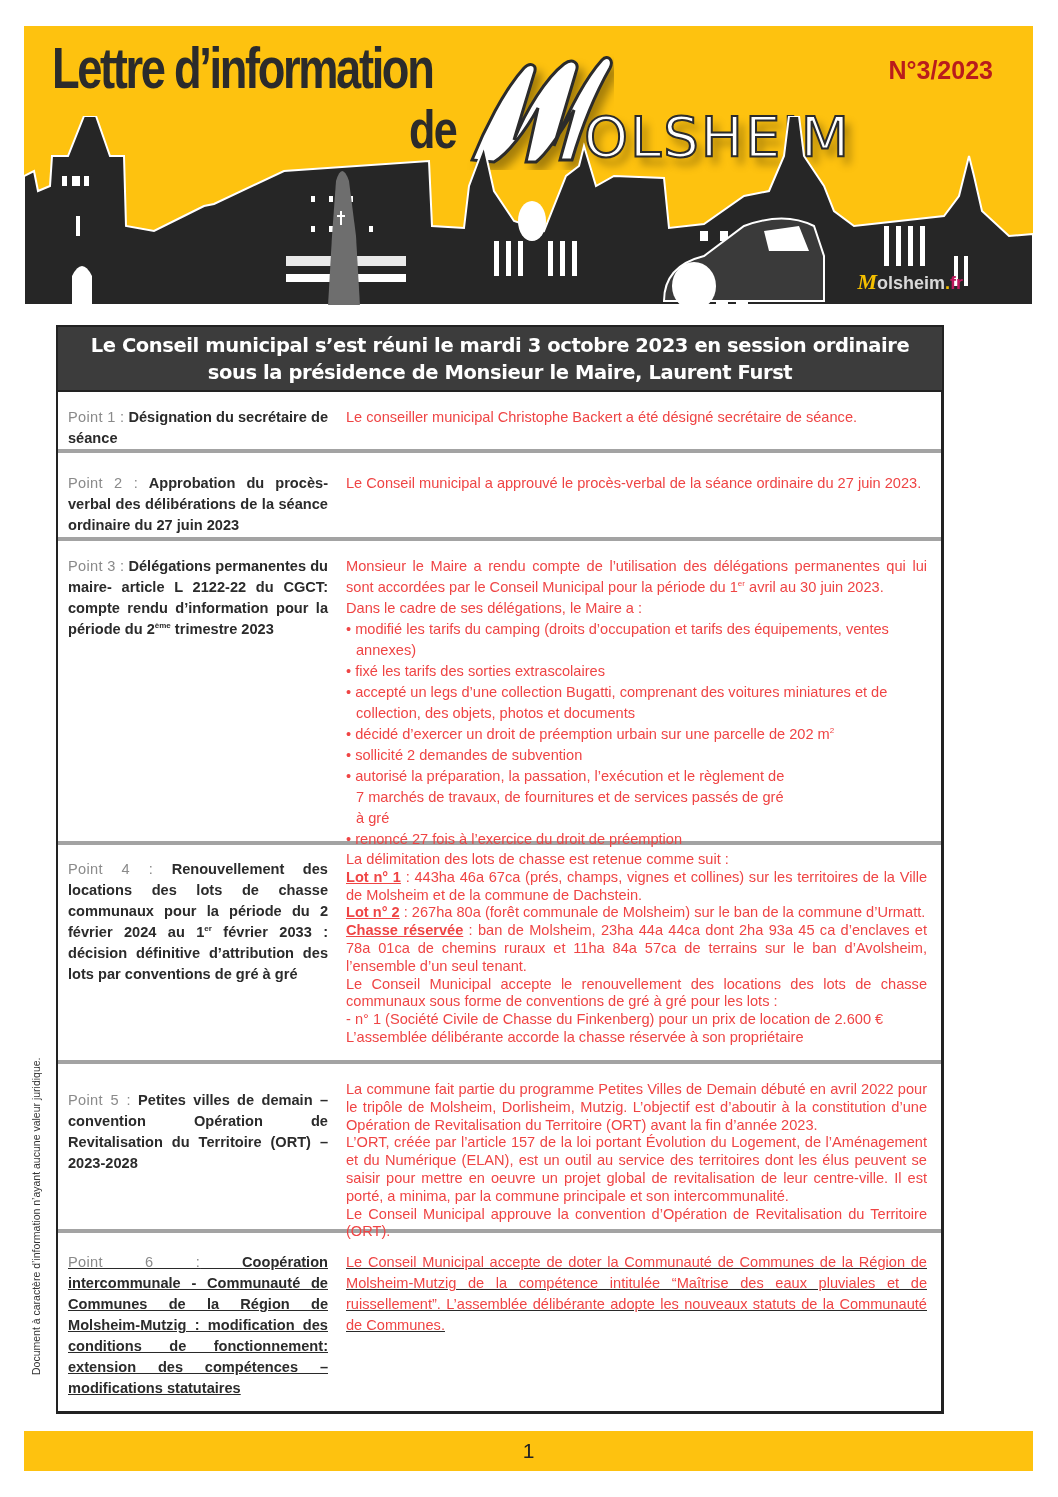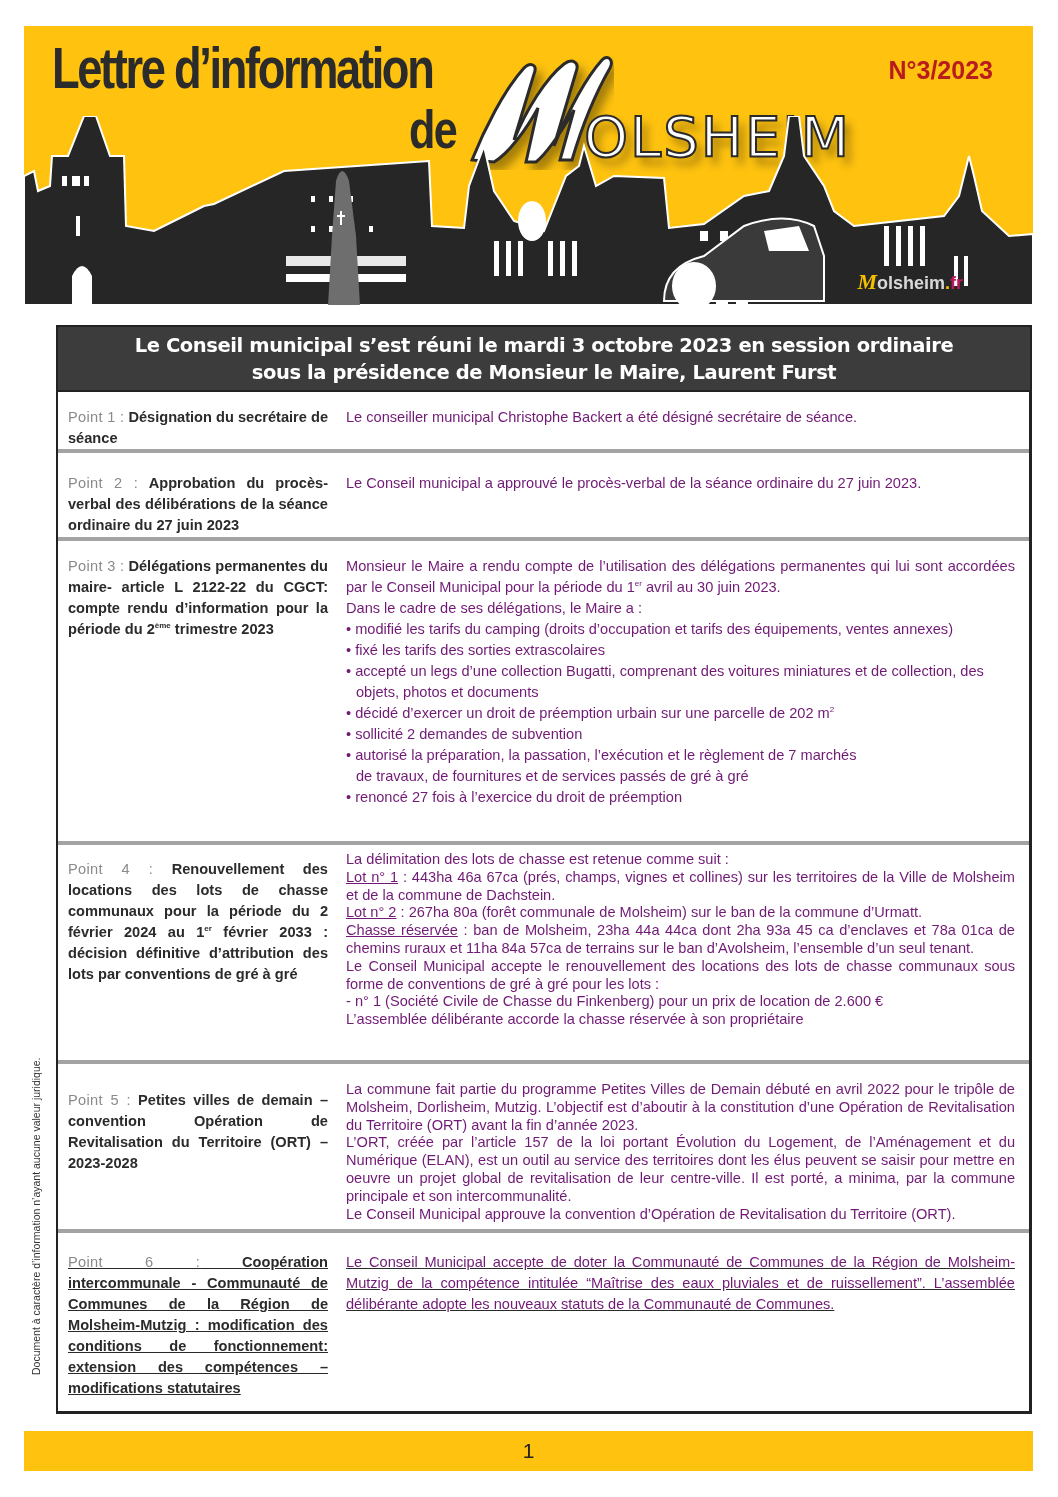--- a/index.html
+++ b/index.html
@@ -13,31 +13,31 @@
   .logo-M { position: absolute; left: 440px; top: 24px; width: 150px; height: 120px; }
   .logo-olsheim { position: absolute; left: 560px; top: 78px; font-family: "DejaVu Sans", sans-serif; font-size: 56px; color: #ffffff; -webkit-text-stroke: 2px #2b2b2b; letter-spacing: 2px; text-shadow: 6px 8px 8px rgba(0,0,0,0.35); }
   .issue-number { position: absolute; right: 40px; top: 30px; font-weight: bold; font-size: 25px; color: #b91c1c; }
   .skyline { position: absolute; left: 0; top: 90px; width: 1009px; height: 189px; }
   .site-logo { position: absolute; right: 70px; bottom: 10px; font-weight: bold; font-size: 18px; color: #d8d8d8; }
   .site-logo .m { color: #f5c000; font-family: "Liberation Serif", serif; font-style: italic; font-size: 22px; }
   .site-logo .dot { color: #f5c000; }
   .site-logo .fr { color: #be185d; }
 
   
-  .main { position: absolute; left: 56px; top: 325px; width: 976px; }
+  .main { position: absolute; left: 56px; top: 325px; width: 888px; }
   .heading { background: #3c3c3c; border: 2px solid #222; color: #fff; text-align: center; font-family: "DejaVu Sans", sans-serif; font-weight: bold; font-size: 19.5px; line-height: 27px; padding: 5px 10px 4px; letter-spacing: -0.4px; }
   .points { border: 2px solid #222; border-top: none; border-right-width: 3px; border-bottom-width: 3px; }
   .point { display: flex; border-bottom: 4px solid #a3a3a3; font-size: 14.6px; line-height: 21px; }
   .point:last-child { border-bottom: none; }
   .point-left { width: 276px; padding: 0 6px 0 10px; text-align: justify; font-weight: bold; color: #2b2b2b; }
   .point-left .pt { color: #8a8a8a; font-weight: normal; letter-spacing: 0.3px; }
-  .point-right { flex: 1; padding: 0 14px 0 12px; text-align: justify; color: #701a75; }
+  .point-right { flex: 1; padding: 0 14px 0 12px; text-align: justify; color: #ef4444; }
   .point-right p { margin: 0; }
   .point-right .bullet { padding-left: 10px; text-indent: -10px; text-align: left; }
-  .u { text-decoration: underline; }
+  .u { text-decoration: underline; font-weight: bold; }
   sup { font-size: 8px; line-height: 0; vertical-align: 6px; }
   .p1 { height: 61px; padding-top: 15px; }
   .p2 { height: 88px; padding-top: 20px; }
   .p3 { height: 304px; padding-top: 15px; }
   .p4 { height: 219px; padding-top: 6px; }
   .p4 .point-left { padding-top: 8px; }
   .p4 .point-right { line-height: 17.8px; }
   .p5 { height: 169px; padding-top: 17px; }
   .p5 .point-left { padding-top: 9px; }
   .p5 .point-right { line-height: 17.8px; }

